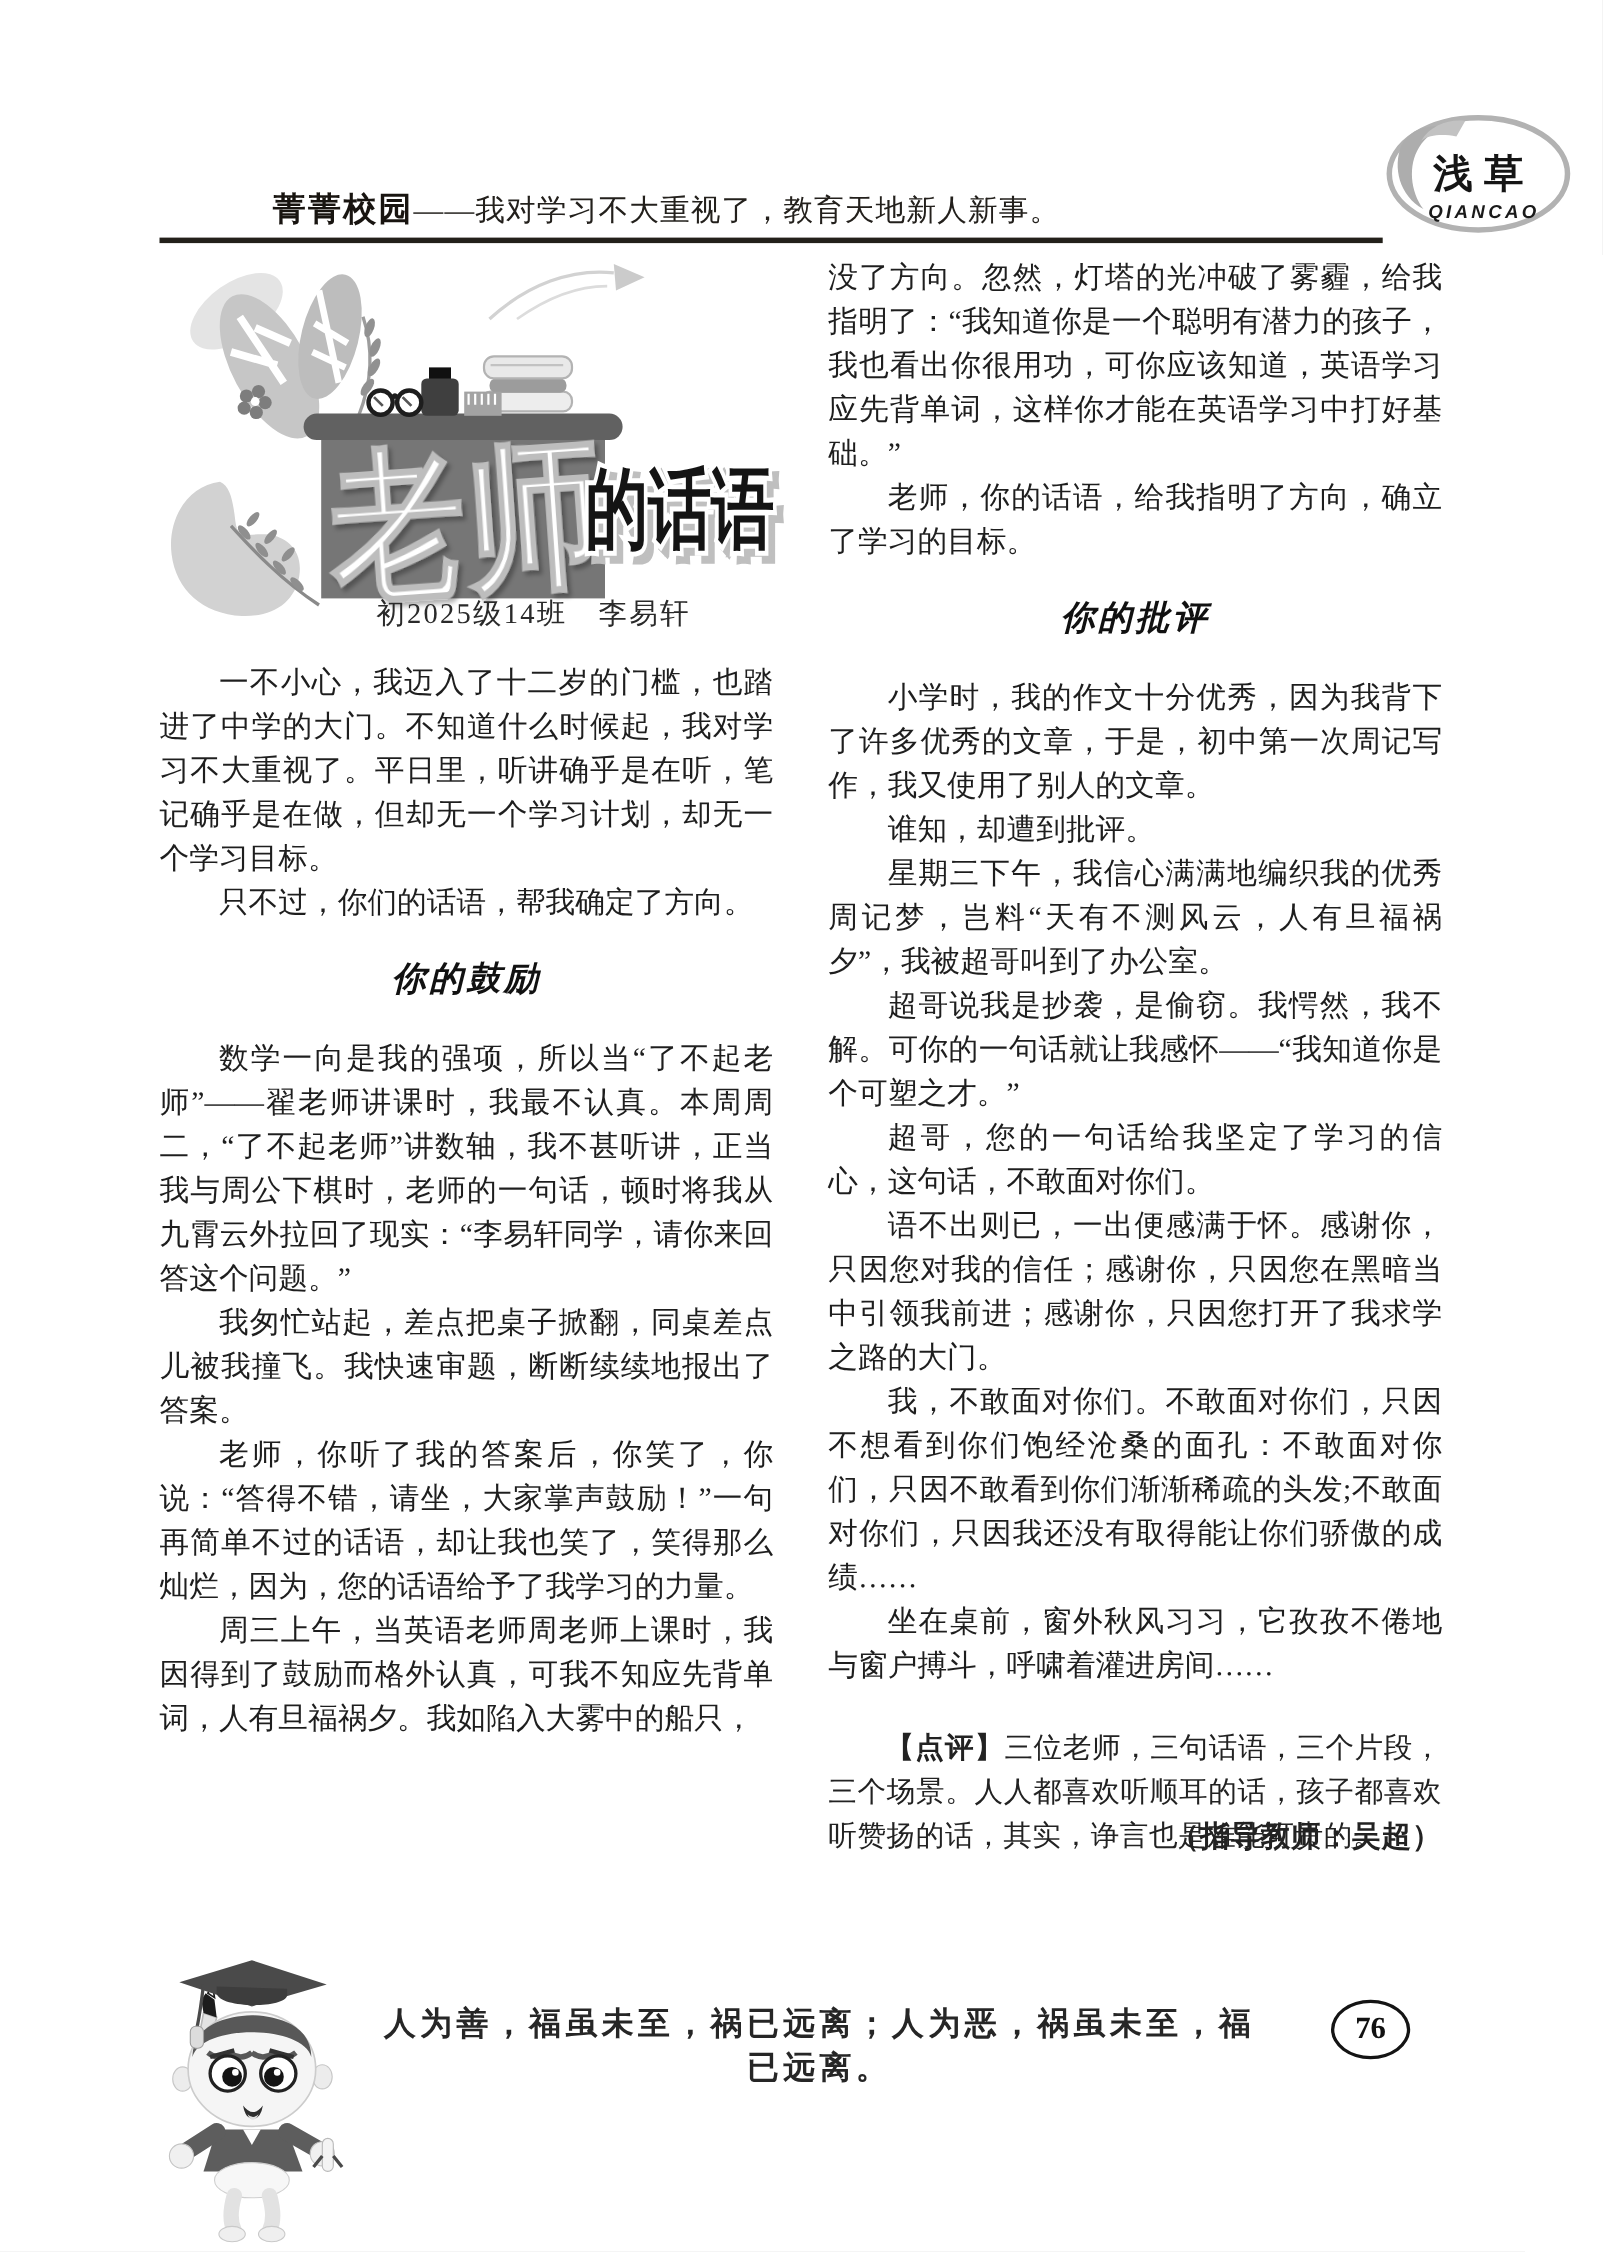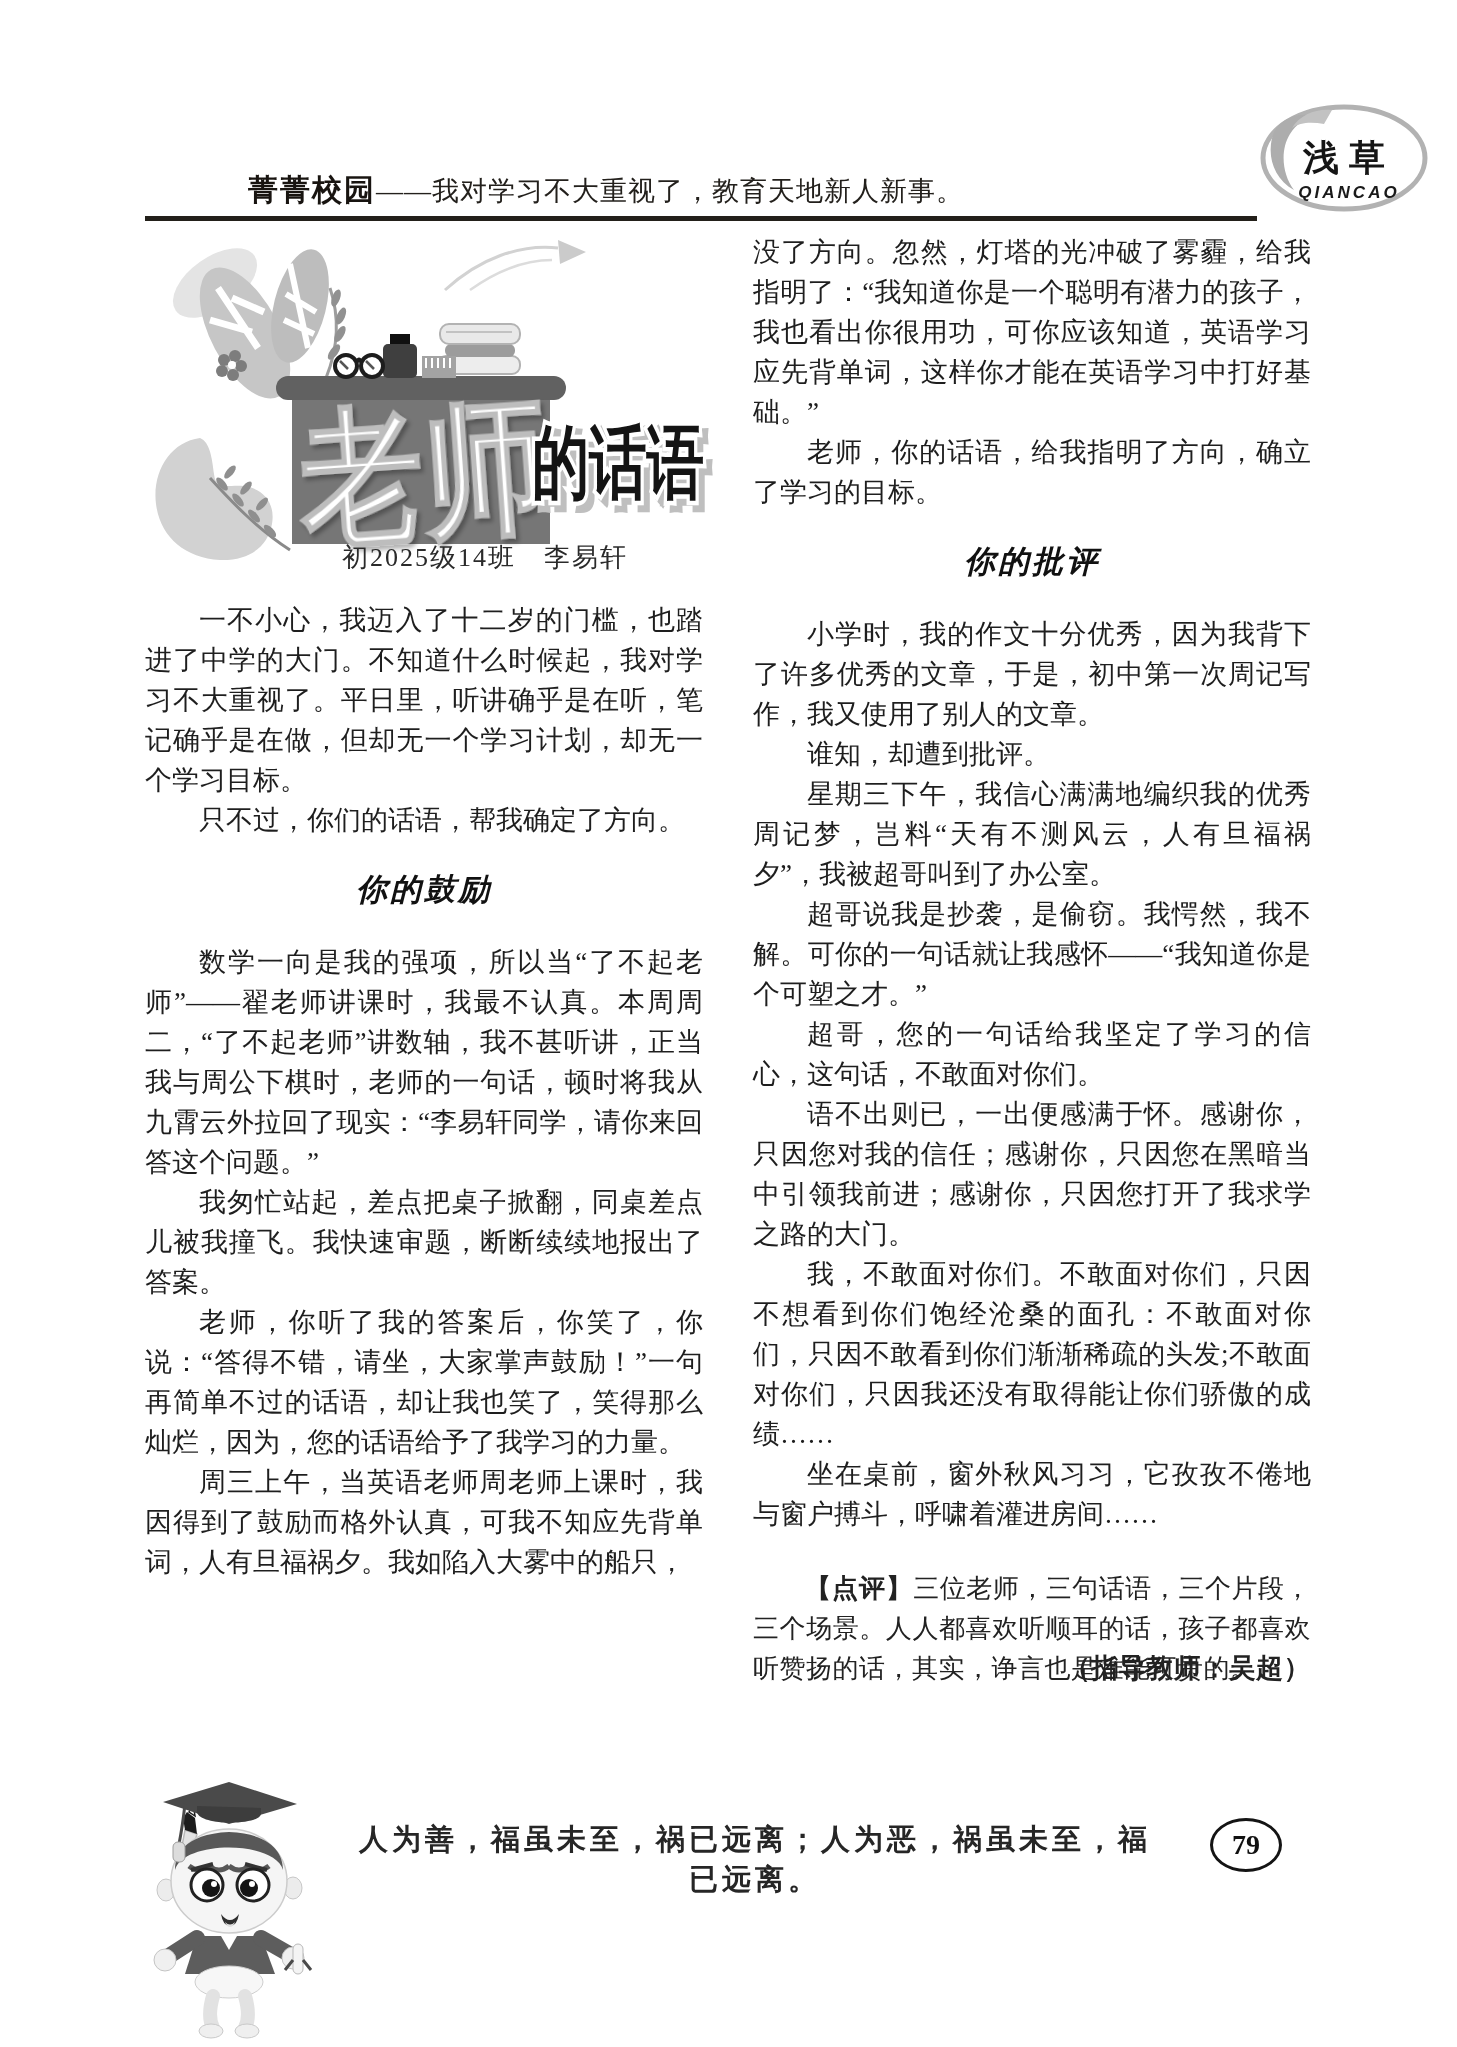--- a/index.html
+++ b/index.html
@@ -26,21 +26,21 @@
         font-size:31px;letter-spacing:3px;text-align:center;color:#111;
         margin:28px 0 30px 0;line-height:44px;text-indent:0;font-style:italic;}
   
   .comment{margin-top:34px;font-family:"DejaVu Serif",serif;font-size:26px;line-height:40px;
         letter-spacing:0.5px;color:#222;text-align:justify;text-indent:2em;}
   .comment .c-label{font-family:"Liberation Sans","DejaVu Sans",sans-serif;font-weight:bold;letter-spacing:1px;}
   .comment .c-credit{font-family:"Liberation Sans","DejaVu Sans",sans-serif;font-weight:bold;
         text-align:right;margin-top:-40px;text-indent:0;font-size:27px;}
   
   #mascot{position:absolute;left:133px;top:1778px;}
-  #motto{position:absolute;left:355px;top:1820px;width:800px;text-align:center;
+  #motto{position:absolute;left:345px;top:1820px;width:800px;text-align:center;
         font-family:"Liberation Sans","DejaVu Sans",sans-serif;font-weight:bold;
         font-size:29px;letter-spacing:4px;color:#262626;}
   #page-num{position:absolute;left:1210px;top:1818px;width:66px;height:48px;
         border:3px solid #141414;border-radius:50%;text-align:center;line-height:48px;
         font-size:28px;font-weight:bold;color:#111;background:#fff;}
 </style>
 </head>
 <body>
 
 <div id="page">
@@ -212,15 +212,15 @@
         </g>
         <ellipse cx="96" cy="204" rx="34" ry="16" fill="#f7f7f7" stroke="#cfcfcf"></ellipse>
         <path d="M80,218 C76,232 76,242 80,250 M112,218 C116,232 116,242 112,250" stroke="#e2e2e2" stroke-width="14" stroke-linecap="round" fill="none"></path>
         <ellipse cx="78" cy="253" rx="12" ry="7" fill="#efefef" stroke="#c9c9c9"></ellipse>
         <ellipse cx="114" cy="253" rx="12" ry="7" fill="#efefef" stroke="#c9c9c9"></ellipse>
       </g>
     </svg>
   </div>
 
   <div id="motto">人为善，福虽未至，祸已远离；人为恶，祸虽未至，福已远离。</div>
-  <div id="page-num">79</div>
+  <div id="page-num">76</div>
 
 </div>
 
 </body></html>

